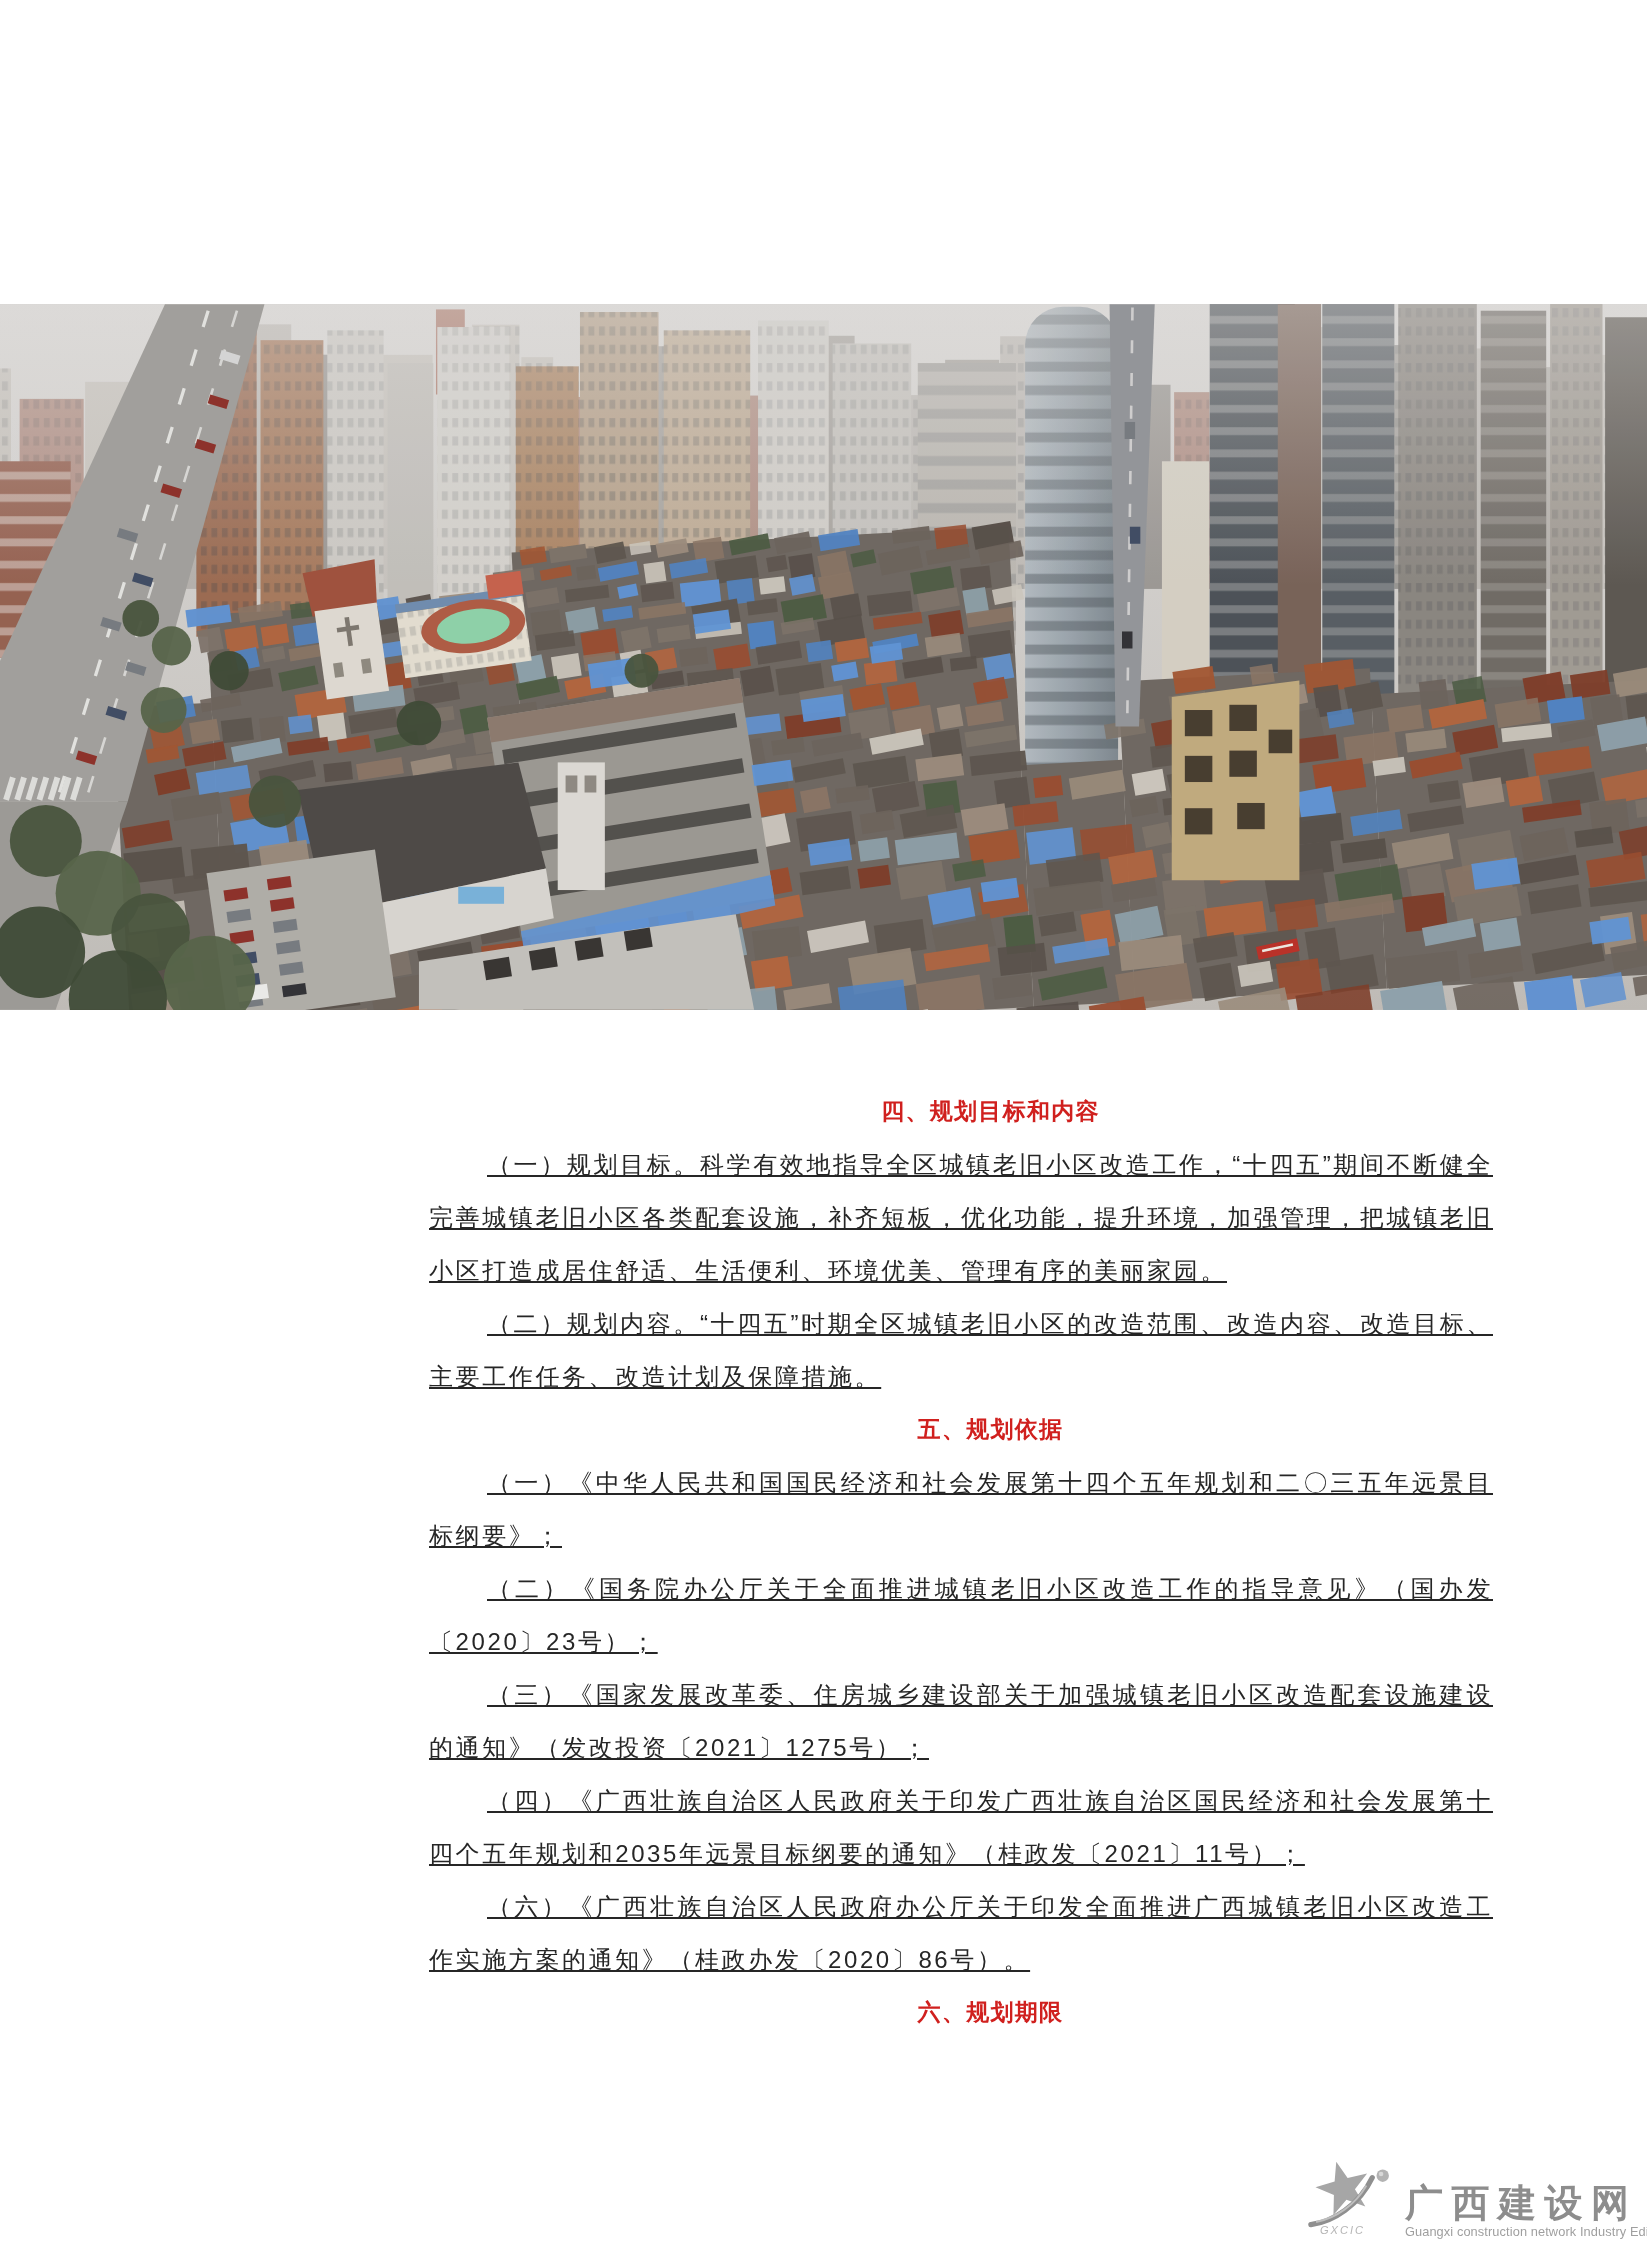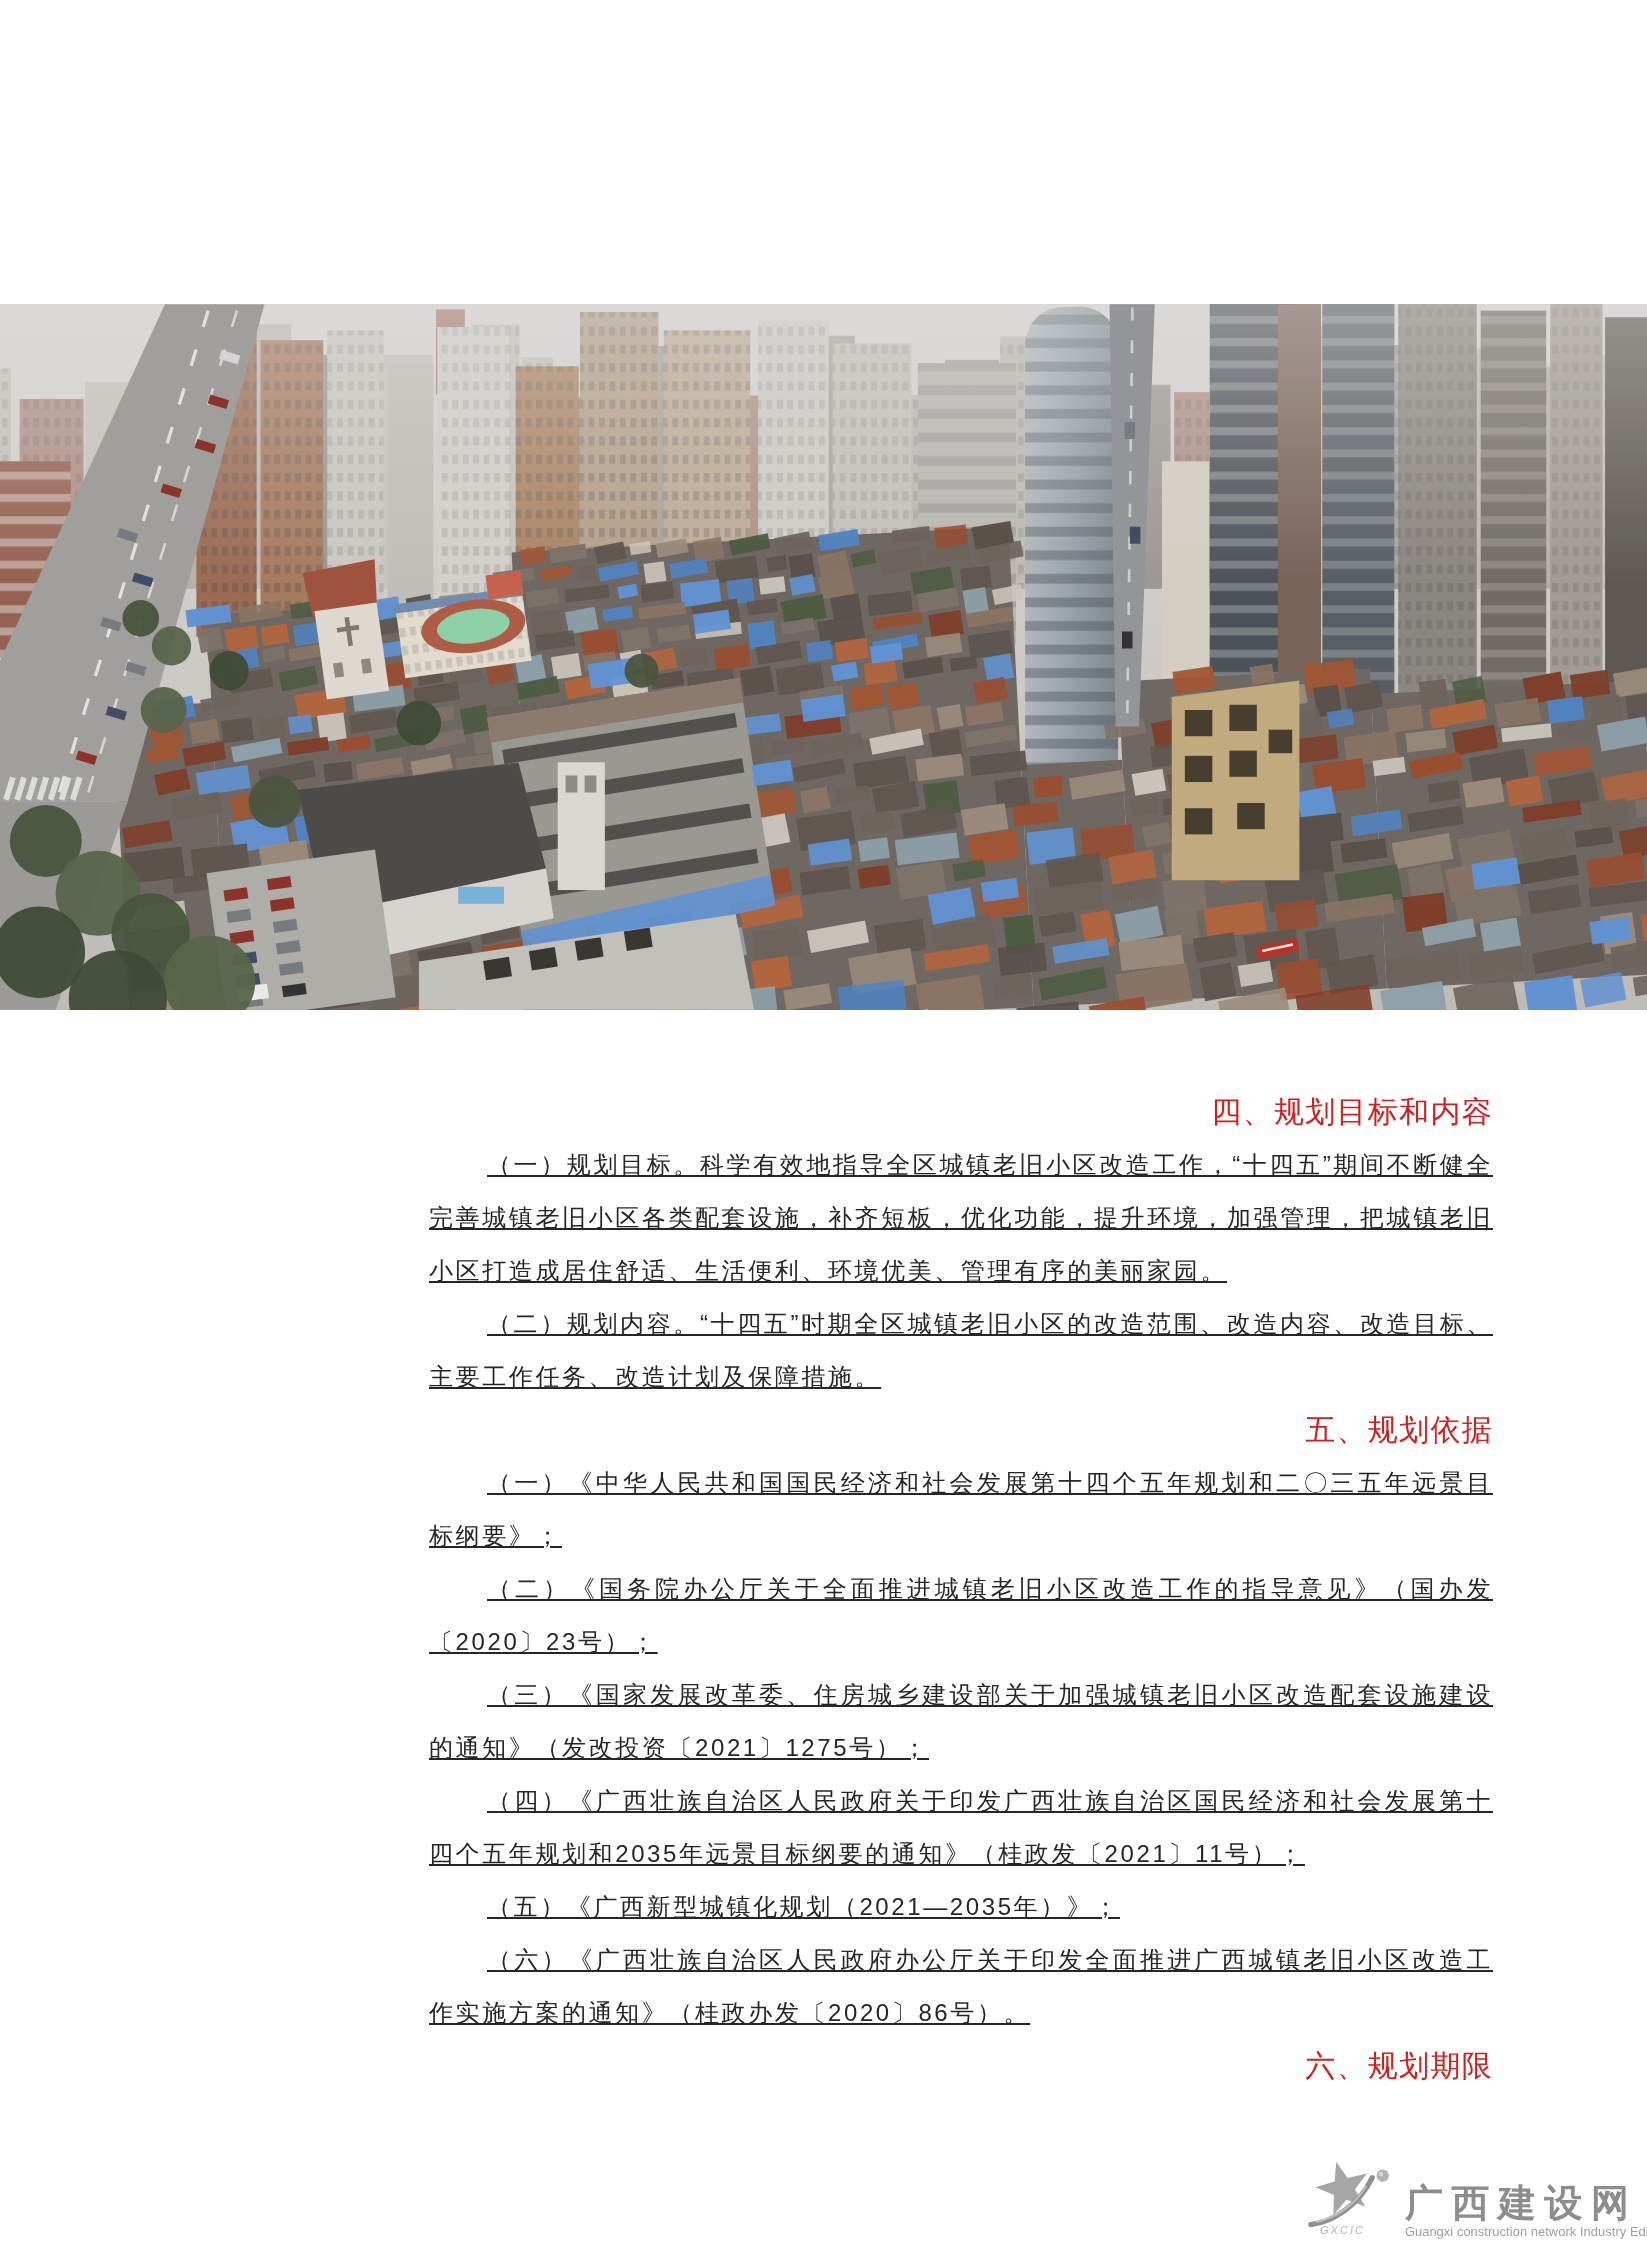--- a/index.html
+++ b/index.html
@@ -19,23 +19,23 @@
 
   
   .doc-body{
     position:absolute;left:429px;top:1085px;width:1064px;
     color:#262626;
     font-size:24px;line-height:53px;letter-spacing:2.6px;
     text-align:justify;
   }
   .doc-body h3{
     margin:0;padding:0;
-    font-size:30px;line-height:53px;font-weight:normal;
+    font-size:23px;line-height:53px;font-weight:bold;
     color:#d0201e;letter-spacing:1.3px;
-    text-indent:59px;text-align:right;
+    text-indent:59px;text-align:center;
   }
   .doc-body p{
     margin:0;padding:0;
     text-indent:58px;
     text-decoration:underline;
   }
 
   
   .logo{
     position:absolute;left:1303px;top:2158px;width:340px;height:88px;
@@ -773,21 +773,20 @@
 
   <div class="doc-body" id="doc-body">
       <h3>四、规划目标和内容</h3>
       <p>（一）规划目标。科学有效地指导全区城镇老旧小区改造工作，“十四五”期间不断健全完善城镇老旧小区各类配套设施，补齐短板，优化功能，提升环境，加强管理，把城镇老旧小区打造成居住舒适、生活便利、环境优美、管理有序的美丽家园。</p>
       <p>（二）规划内容。“十四五”时期全区城镇老旧小区的改造范围、改造内容、改造目标、主要工作任务、改造计划及保障措施。</p>
       <h3>五、规划依据</h3>
       <p>（一）《中华人民共和国国民经济和社会发展第十四个五年规划和二〇三五年远景目标纲要》；</p>
       <p>（二）《国务院办公厅关于全面推进城镇老旧小区改造工作的指导意见》（国办发〔2020〕23号）；</p>
       <p>（三）《国家发展改革委、住房城乡建设部关于加强城镇老旧小区改造配套设施建设的通知》（发改投资〔2021〕1275号）；</p>
       <p>（四）《广西壮族自治区人民政府关于印发广西壮族自治区国民经济和社会发展第十四个五年规划和2035年远景目标纲要的通知》（桂政发〔2021〕11号）；</p>
-      <p>（五）《广西新型城镇化规划（2021—2035年）》；</p>
       <p>（六）《广西壮族自治区人民政府办公厅关于印发全面推进广西城镇老旧小区改造工作实施方案的通知》（桂政办发〔2020〕86号）。</p>
       <h3>六、规划期限</h3>
     </div>
 
   <div class="logo">
     <svg class="logo-star" width="98" height="85" viewBox="0 0 150 130">
       <polygon points="50.9,5.5 68.3,30.7 98.1,23.6 79.5,47.9 95.4,74.1 66.5,63.9 46.6,87.1 47.3,56.5 19.1,44.8 48.4,36.0" fill="#a6a6a6"></polygon>
       <path d="M12,102 C46,98 86,72 106,30" stroke="#8f8f8f" stroke-width="8" fill="none" stroke-linecap="round"></path>
       <path d="M20,98 C50,92 80,72 97,42" stroke="#c9c9c9" stroke-width="3" fill="none" opacity="0.8"></path>
       <circle cx="122" cy="27" r="9.5" fill="#b3b3b3"></circle>

